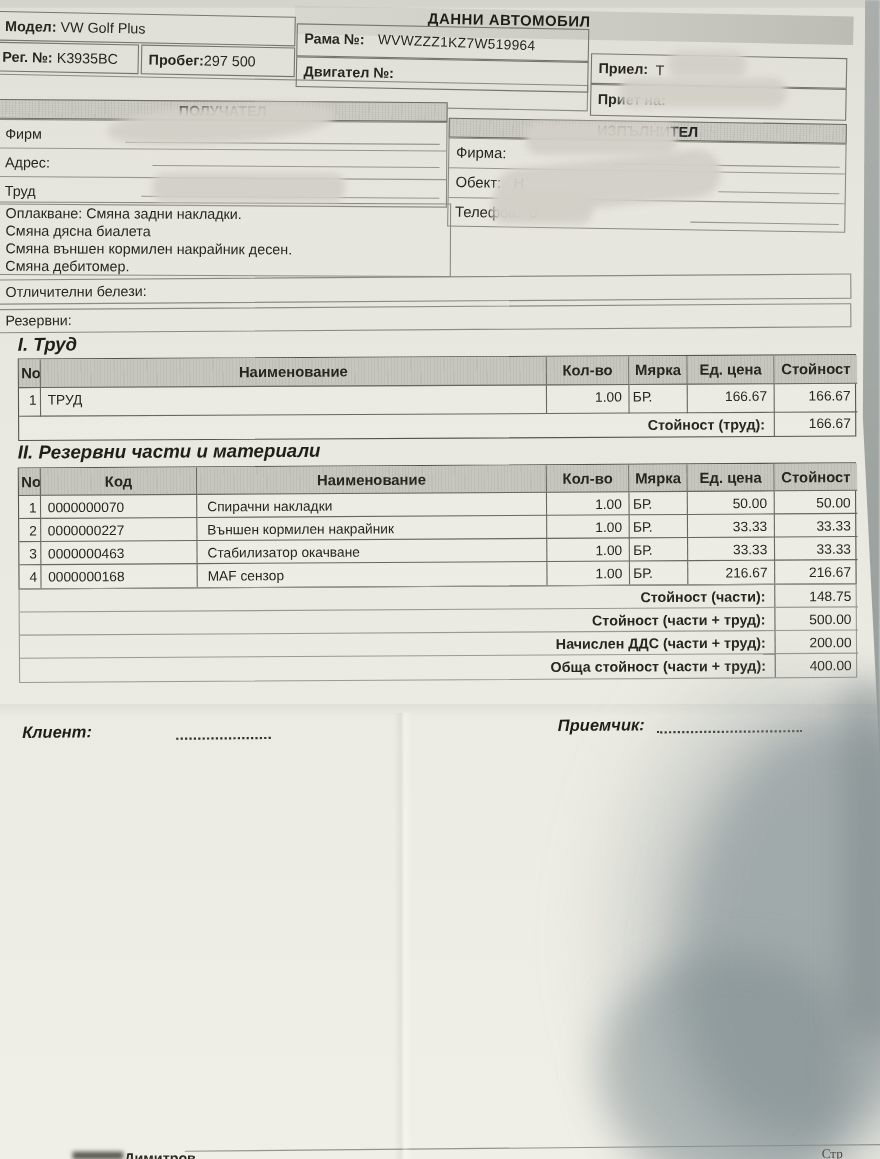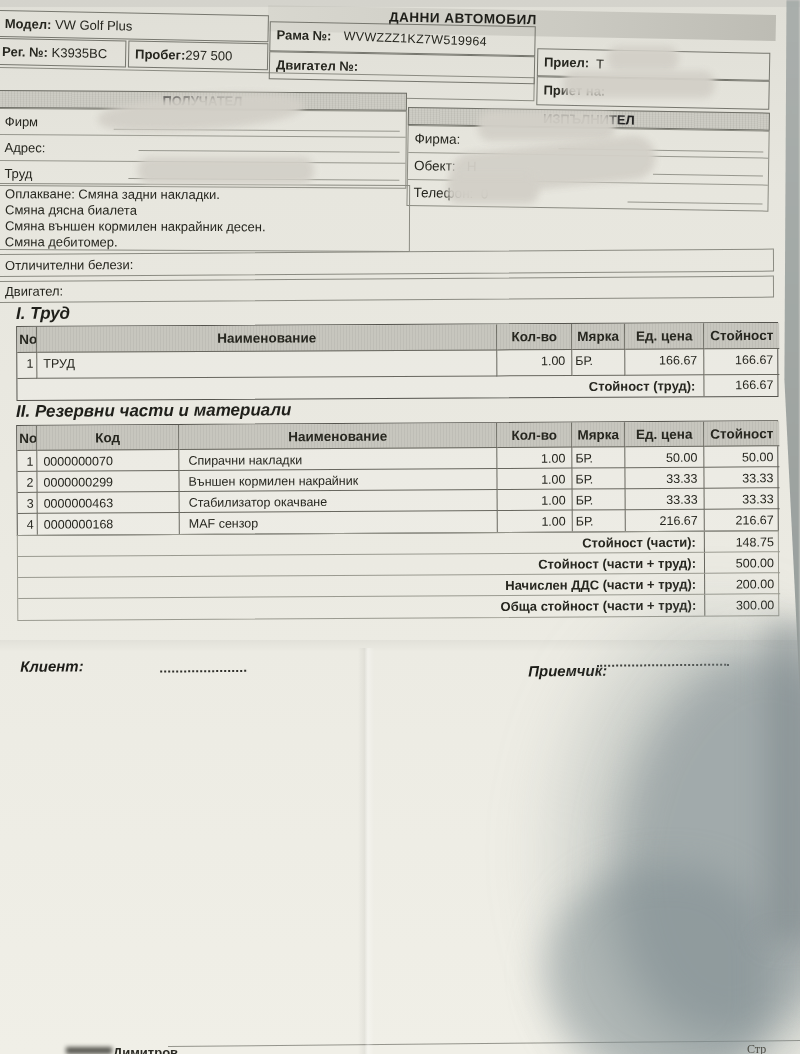--- a/index.html
+++ b/index.html
@@ -148,21 +148,21 @@
         <div>Смяна дясна биалета</div>
         <div>Смяна външен кормилен накрайник десен.</div>
         <div>Смяна дебитомер.</div>
       </div>
     </div>
 
     <div class="fbox" style="left:-2px; top:254px; width:776px; height:23px; border-color:#8b8b82; transform:rotate(-0.4deg); transform-origin:0 50%;">
       <div class="pad" style="padding-top:3px;"><span>Отличителни белези:</span></div>
     </div>
     <div class="fbox" style="left:-2px; top:281px; width:776px; height:22px; border-color:#8b8b82; transform:rotate(-0.4deg); transform-origin:0 50%;">
-      <div class="pad" style="padding-top:2px;"><span>Двигател:</span></div>
+      <div class="pad" style="padding-top:2px;"><span>Резервни:</span></div>
     </div>
 
     <div class="abs" style="left:0; top:304px; width:800px; height:100px; transform:rotate(-0.3deg); transform-origin:0 0;">
       <div class="sec-title" style="left:16px; top:0;">I. Труд</div>
       <div class="tbl" style="left:16px; top:22px; width:762px; grid-template-columns:20px 460px 75px 53px 79px 75px; grid-template-rows:26px 26px 21px;">
         <div class="tc hd" style="padding-left:2px;padding-right:2px;">No</div>
         <div class="tc hd">Наименование</div>
         <div class="tc hd">Кол-во</div>
         <div class="tc hd" style="padding-left:2px;padding-right:2px;">Мярка</div>
         <div class="tc hd">Ед. цена</div>
@@ -193,21 +193,21 @@
 
         <div class="tc rt" style="padding-right:3px;">1</div>
         <div class="tc">0000000070</div>
         <div class="tc" style="padding-left:9px;">Спирачни накладки</div>
         <div class="tc rt">1.00</div>
         <div class="tc" style="padding-left:3px;">БР.</div>
         <div class="tc rt">50.00</div>
         <div class="tc rt last">50.00</div>
 
         <div class="tc rt" style="padding-right:3px;">2</div>
-        <div class="tc">0000000299</div>
+        <div class="tc">0000000227</div>
         <div class="tc" style="padding-left:9px;">Външен кормилен накрайник</div>
         <div class="tc rt">1.00</div>
         <div class="tc" style="padding-left:3px;">БР.</div>
         <div class="tc rt">33.33</div>
         <div class="tc rt last">33.33</div>
 
         <div class="tc rt" style="padding-right:3px;">3</div>
         <div class="tc">0000000463</div>
         <div class="tc" style="padding-left:9px;">Стабилизатор окачване</div>
         <div class="tc rt">1.00</div>
@@ -225,28 +225,28 @@
       </div>
 
       <div class="tot" style="left:16px; top:133px; width:762px; grid-template-columns:687px 75px; grid-template-rows:21px 21px 21px 21px;">
         <div class="tc strip-label" style="border-right:1px solid #68675f;">Стойност (части):</div>
         <div class="tc rt last">148.75</div>
         <div class="tc strip-label" style="border-right:1px solid #68675f;">Стойност (части + труд):</div>
         <div class="tc rt last">500.00</div>
         <div class="tc strip-label" style="border-right:1px solid #68675f;">Начислен ДДС (части + труд):</div>
         <div class="tc rt last">200.00</div>
         <div class="tc strip-label nob" style="border-right:1px solid #68675f;">Обща стойност (части + труд):</div>
-        <div class="tc rt last nob">300.00</div>
+        <div class="tc rt last nob">400.00</div>
       </div>
     </div>
 
     <div class="abs" style="left:0; top:650px; width:800px; height:40px; transform:rotate(-0.5deg); transform-origin:0 0;">
       <div class="sig-label" style="left:20px; top:8px;">Клиент:</div>
       <div class="dots" style="left:160px; top:22px; width:86px;"></div>
-      <div class="sig-label" style="left:507px; top:17px;margin-left:21px;">Приемчик:</div>
+      <div class="sig-label" style="left:507px; top:6px;">Приемчик:</div>
       <div class="dots" style="left:597px; top:20px; width:132px;"></div>
     </div>
 
     <div class="footer-line"></div>
     <div class="page-label">Стр</div>
     <div class="sig-smudge"></div>
     <div class="sig-frag">Димитров</div>
   </div>
 
   <div class="patch" style="left:607px; top:46px; width:72px; height:25px;"></div>

